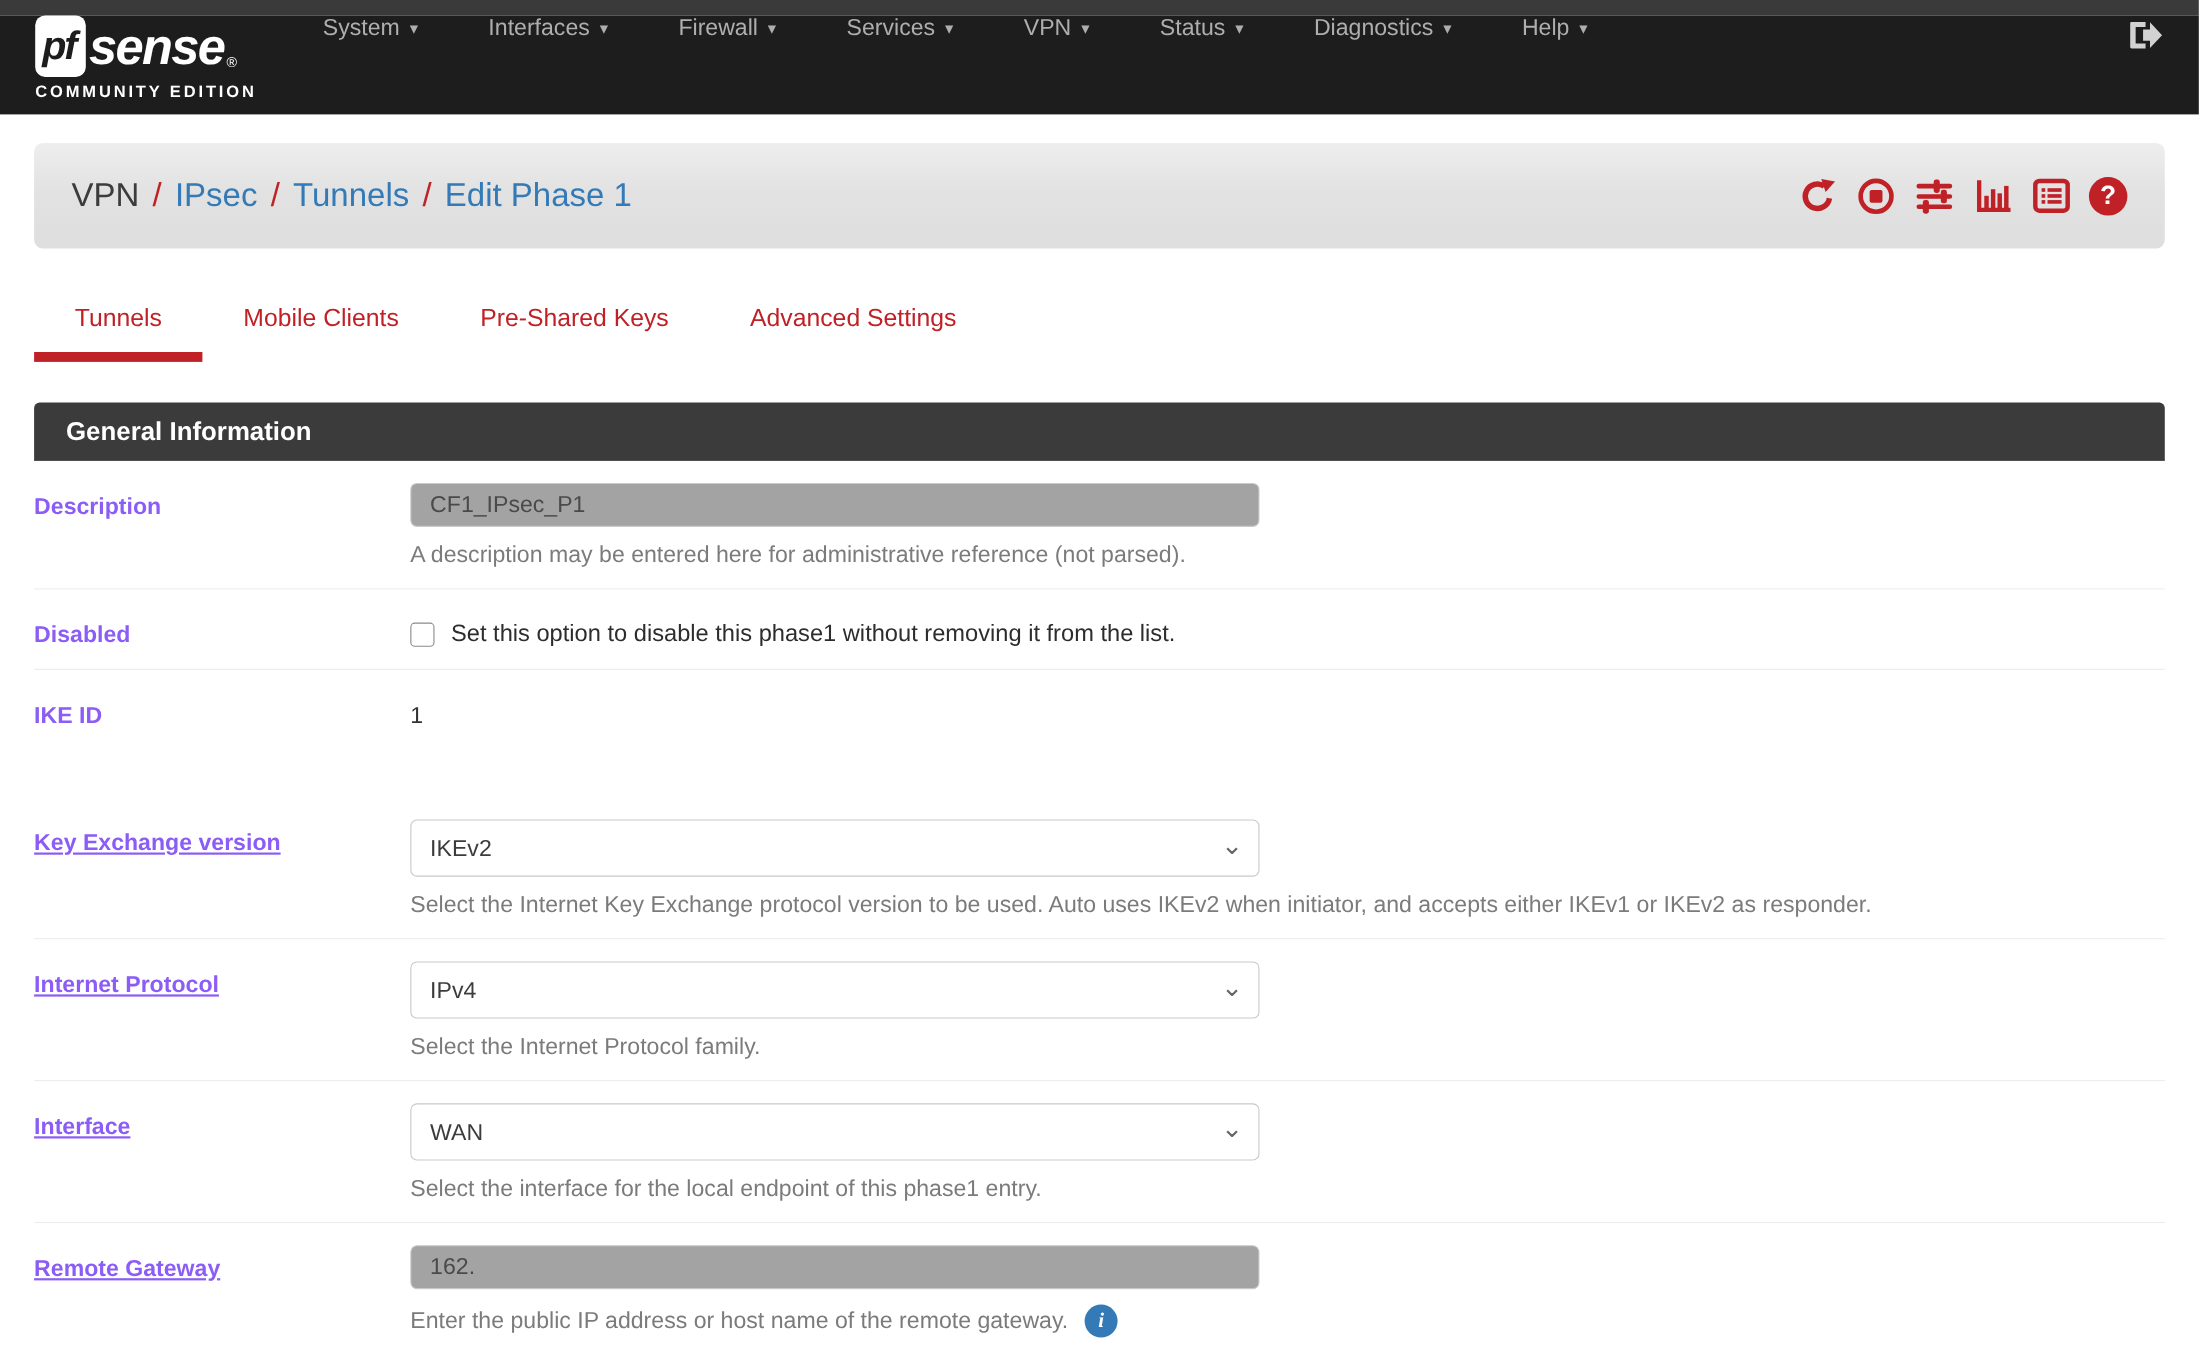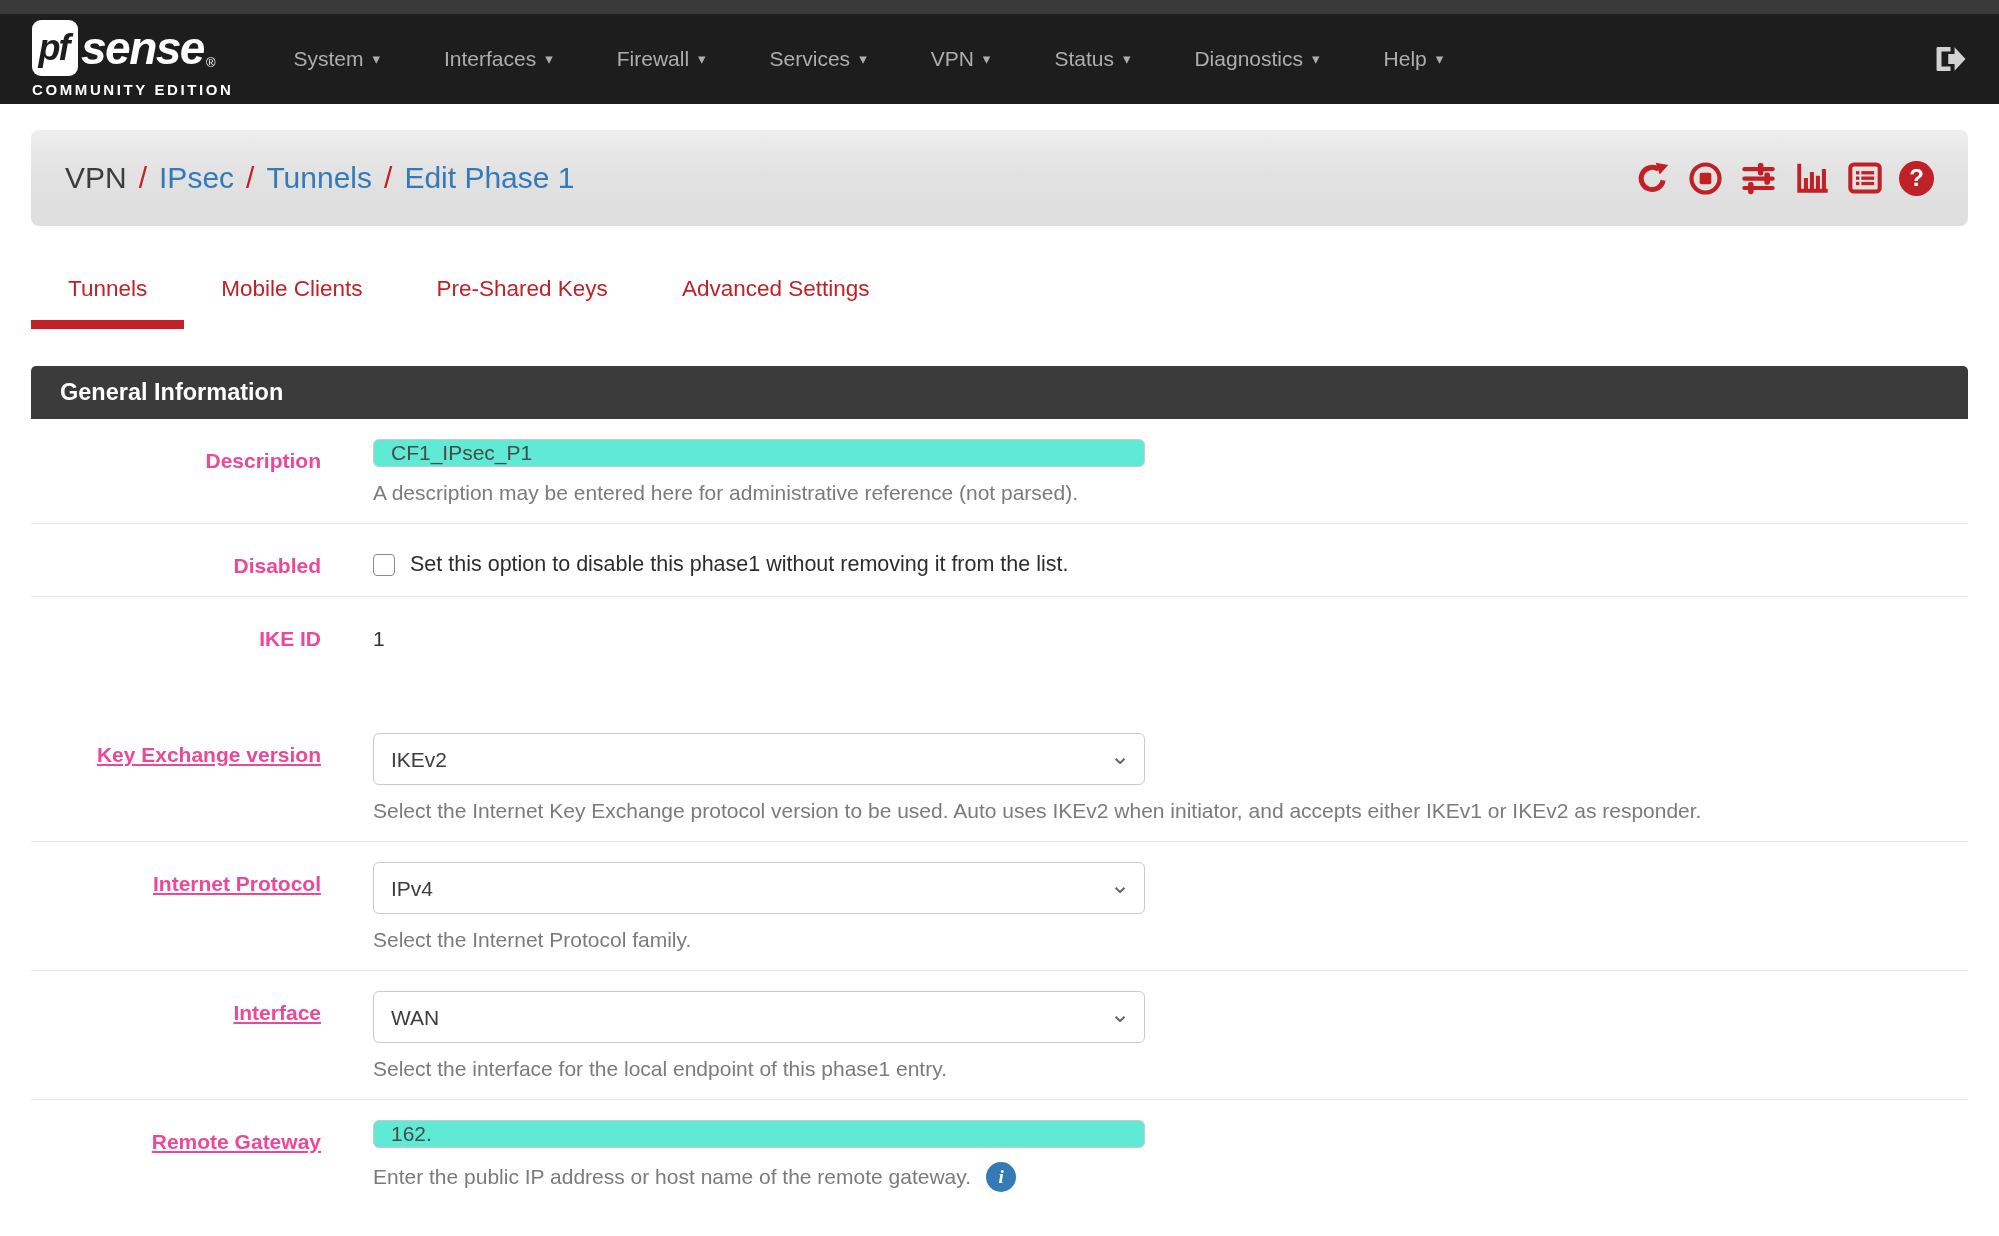--- a/index.html
+++ b/index.html
@@ -7,21 +7,21 @@
   body {
     font-family: "Liberation Sans", "DejaVu Sans", sans-serif;
     background: #ffffff;
     overflow: hidden;
     position: relative;
   }
   
   .topstrip { height: 14px; background: #3a3a3a; }
   .navbar {
     height: 90px; background: #1d1d1d;
-    display: flex; align-items: center;
+    display: flex; align-items: flex-start;
     padding: 0 32px;
   }
   .logo { display: flex; flex-direction: column; margin-right: 28px; cursor: pointer; }
   .logo-top { display: flex; align-items: center; }
   .pf-box {
     width: 46px; height: 56px; background: #ffffff; border-radius: 9px;
     display: flex; align-items: center; justify-content: center;
   }
   .pf-text { font-style: italic; font-weight: bold; font-size: 36px; color: #1d1d1d; letter-spacing: -2px; padding-right: 3px; }
   .sense-text { color: #ffffff; font-weight: bold; font-style: italic; font-size: 46px; letter-spacing: -1.5px; margin-left: 3px; }
@@ -77,30 +77,30 @@
     padding: 13px 0 13px 29px; border-radius: 5px 5px 0 0;
   }
   .frow {
     display: flex; align-items: flex-start;
     padding: 20px 0 18px;
     border-bottom: 1px solid #e9e9e9;
     background: #ffffff;
   }
   .frow.last { border-bottom: none; }
   .flabel {
-    width: 290px; flex-shrink: 0; text-align: right;
-    font-weight: bold; font-size: 21px; color: #ec4899; padding-top: 10px;
+    width: 290px; flex-shrink: 0; text-align: left;
+    font-weight: bold; font-size: 21px; color: #8b5cf6; padding-top: 10px;
   }
   .flabel.required { text-decoration: underline; }
   .fcontrol { margin-left: 52px; flex: 1; }
   .text-input {
-    width: 772px; height: 28px;
+    width: 772px; height: 40px;
     border: 1px solid #c9c9c9; border-radius: 6px;
     font-family: "Liberation Sans", "DejaVu Sans", sans-serif;
-    font-size: 21px; color: #4a4a4a; padding: 0 17px; background: #5eead4;
+    font-size: 21px; color: #4a4a4a; padding: 0 17px; background: #a3a3a3;
     outline: none;
   }
   .select-wrap { position: relative; width: 772px; }
   .select-wrap select {
     appearance: none; -webkit-appearance: none;
     width: 100%; height: 52px;
     border: 1px solid #c9c9c9; border-radius: 6px;
     font-family: "Liberation Sans", "DejaVu Sans", sans-serif;
     font-size: 21px; color: #3c3c3c; padding: 0 17px; background: #fff;
     outline: none; cursor: pointer;

